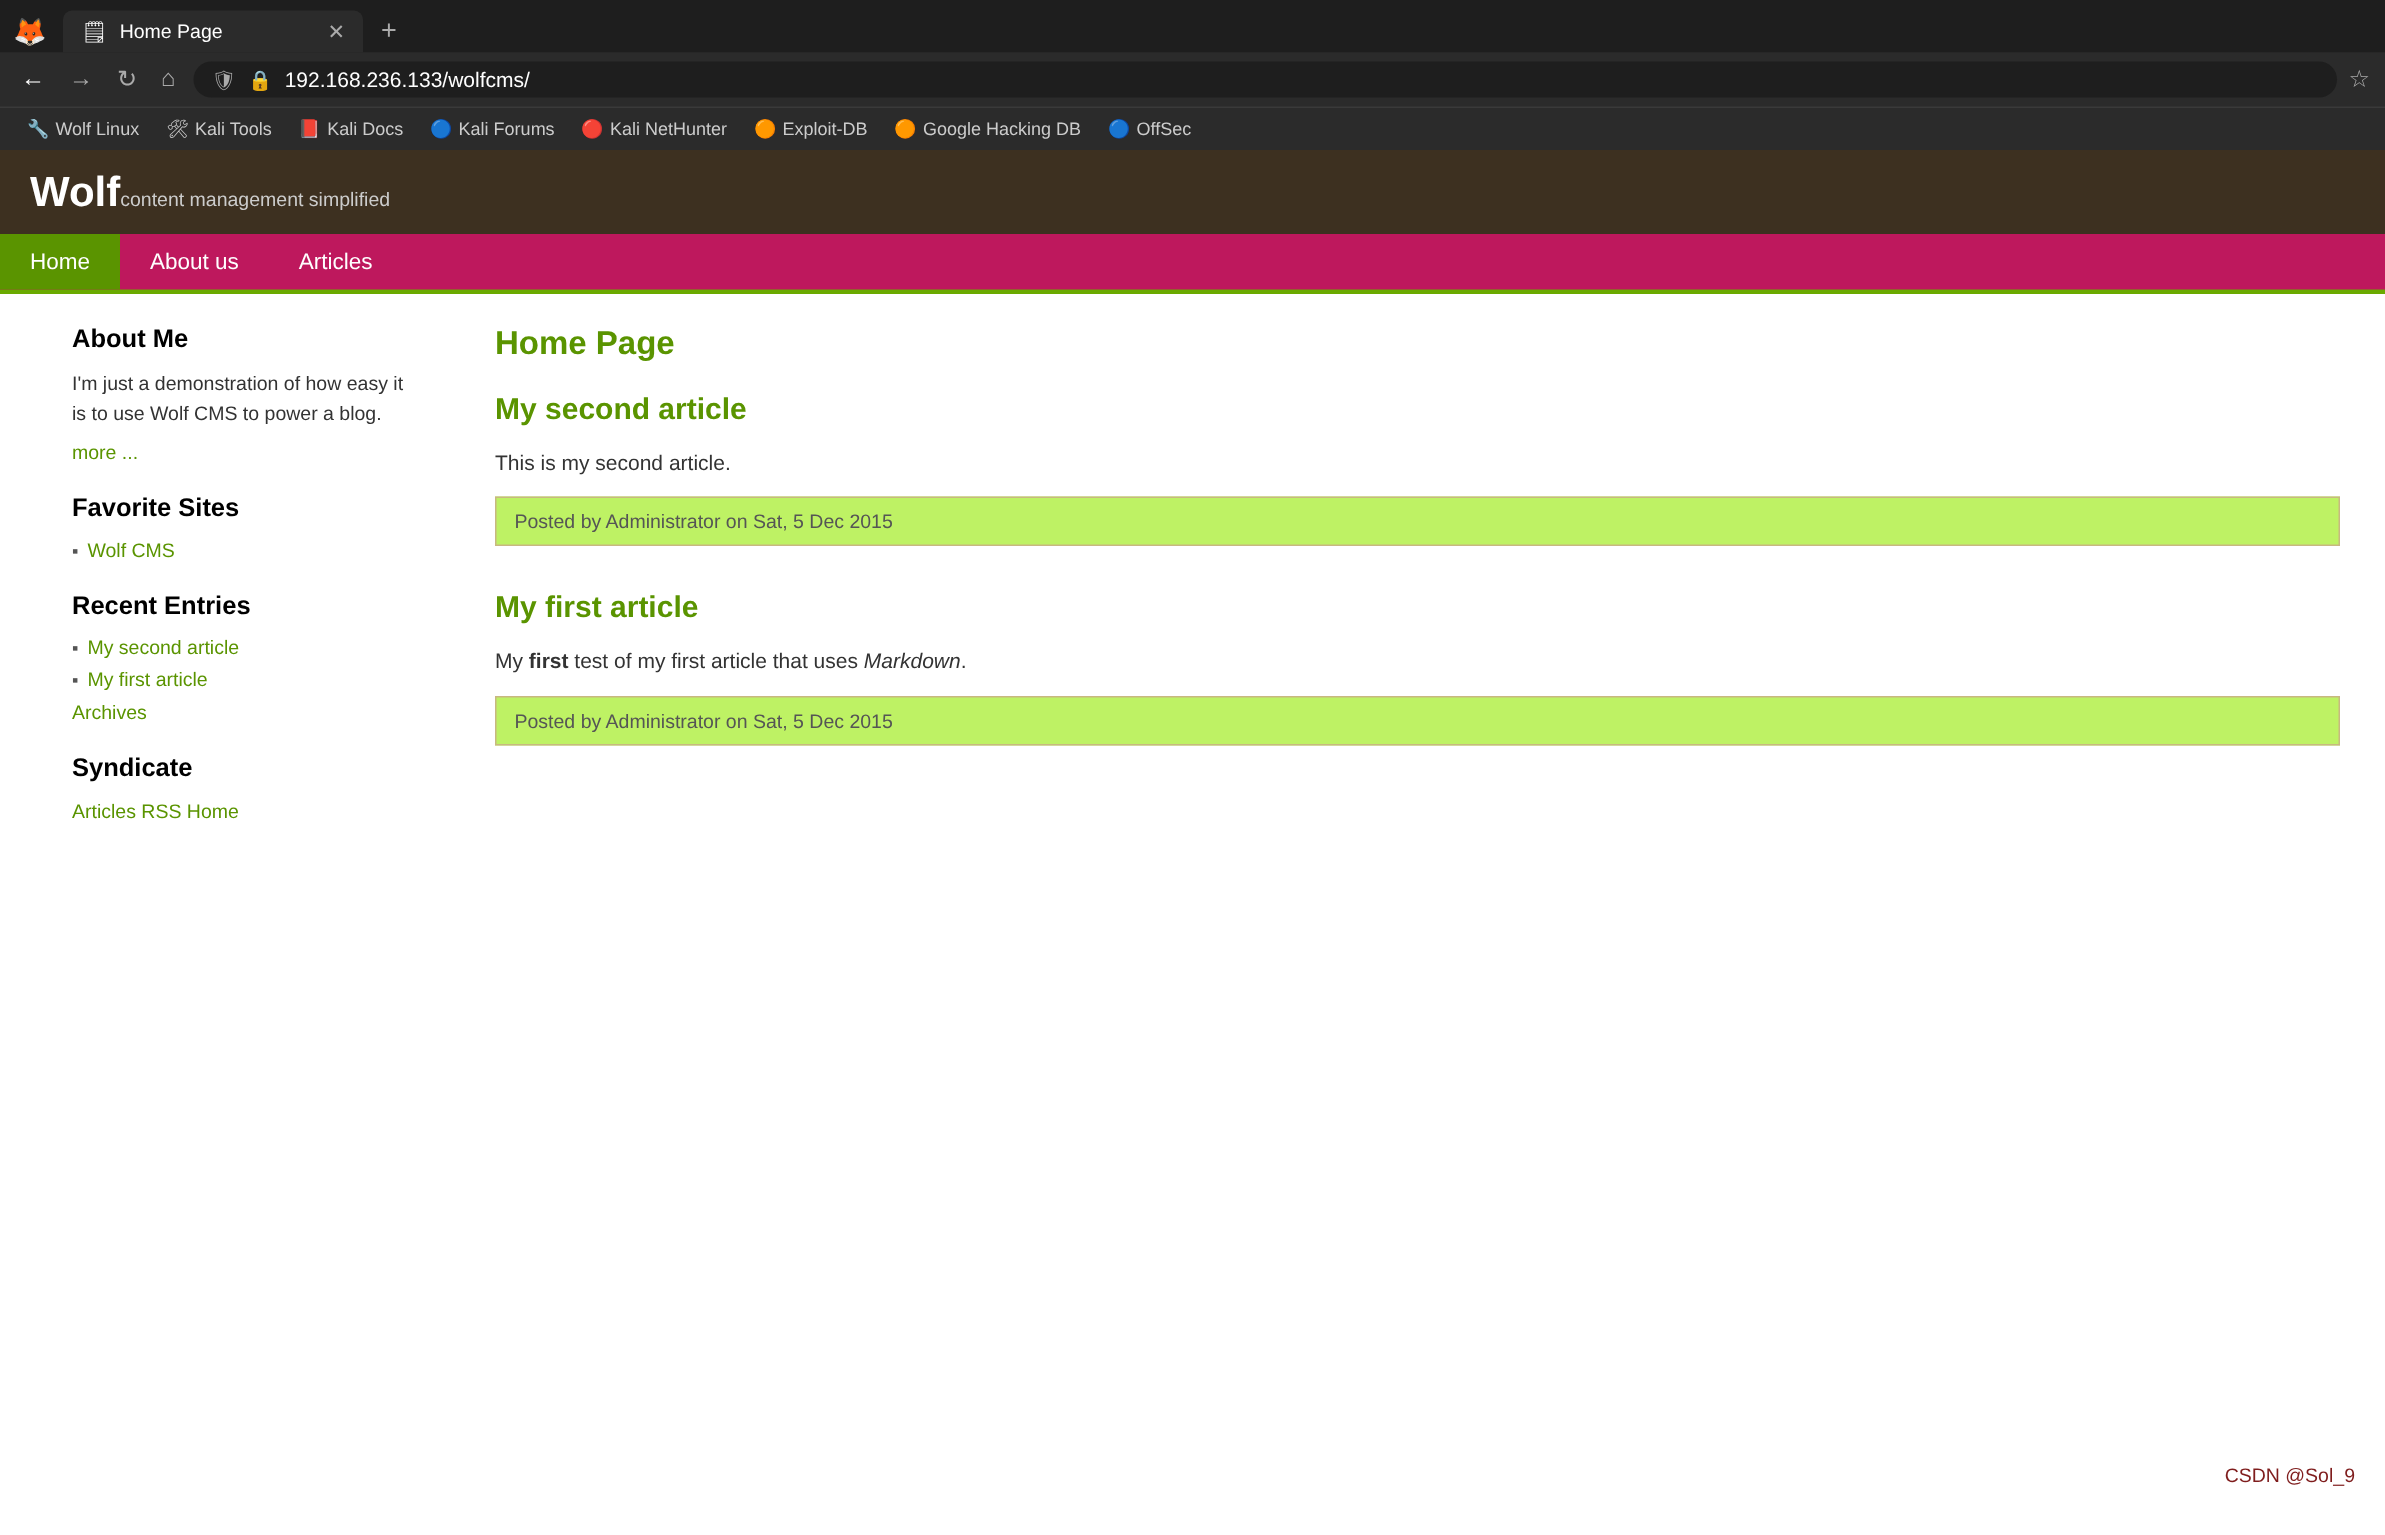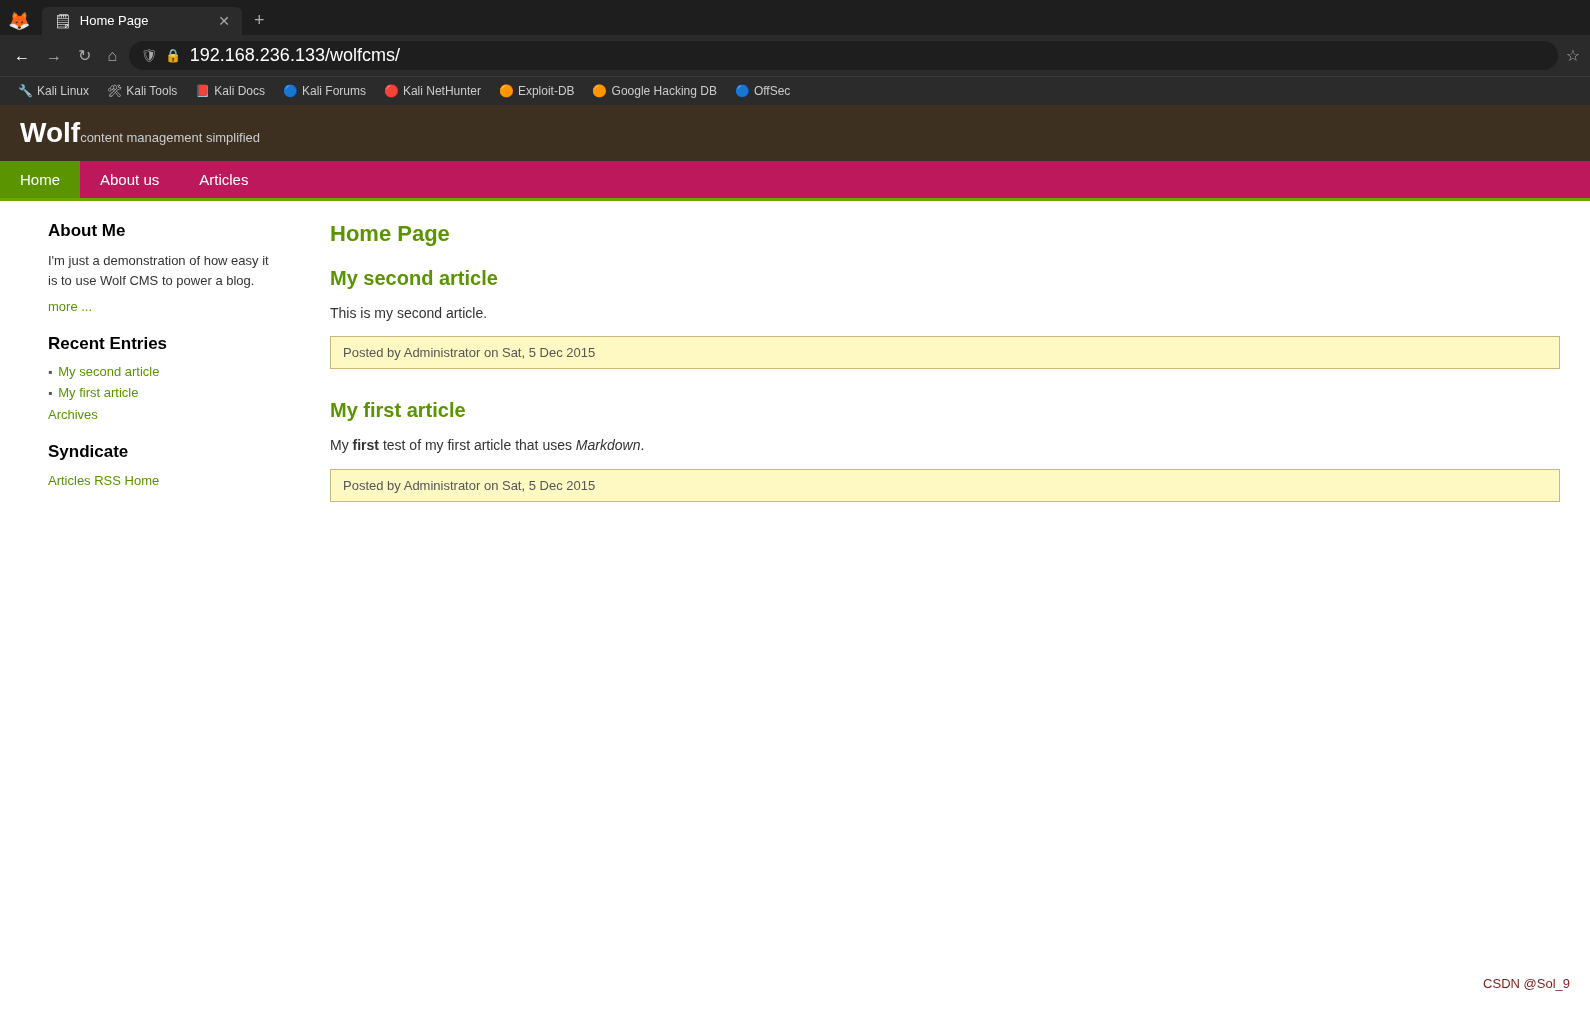--- a/index.html
+++ b/index.html
@@ -72,21 +72,21 @@
       display: flex;
       align-items: center;
       background: #1e1e1e;
       border-radius: 20px;
       padding: 4px 12px;
       gap: 8px;
     }
     .address-bar-icon { color: #aaa; font-size: 13px; }
     .address-bar-text {
       color: #fff;
-      font-size: 18px;
+      font-size: 14px;
       flex: 1;
     }
     .star-btn { color: #aaa; font-size: 16px; }
 
     .bookmarks-bar {
       display: flex;
       align-items: center;
       background: #2b2b2b;
       padding: 4px 10px;
       gap: 2px;
@@ -216,21 +216,21 @@
       margin-bottom: 12px;
       cursor: pointer;
     }
     .article-body {
       font-size: 14px;
       color: #333;
       margin-bottom: 12px;
       line-height: 1.6;
     }
     .article-meta {
-      background: #fef9c3;
+      background: #bef264;
       border: 1px solid #c8b880;
       padding: 8px 12px;
       font-size: 13px;
       color: #555;
     }
 
     .csdn-watermark {
       position: fixed;
       bottom: 32px;
       right: 20px;
@@ -262,21 +262,21 @@
       <span class="address-bar-icon">🛡</span>
       <span class="address-bar-icon">🔒</span>
       <span class="address-bar-text">192.168.236.133/wolfcms/</span>
     </div>
     <span class="star-btn">☆</span>
   </div>
 
   <div class="bookmarks-bar">
     <div class="bookmark-item">
       <span class="bm-icon">🔧</span>
-      <span>Kali Linux</span>
+      <span>Wolf Linux</span>
     </div>
     <div class="bookmark-item">
       <span class="bm-icon">🛠</span>
       <span>Kali Tools</span>
     </div>
     <div class="bookmark-item">
       <span class="bm-icon">📕</span>
       <span>Kali Docs</span>
     </div>
     <div class="bookmark-item">
@@ -320,20 +320,28 @@
   <div class="page-layout">
 
     <aside class="sidebar">
 
       <div class="sidebar-section">
         <div class="sidebar-heading">About Me</div>
         <p class="sidebar-text">I'm just a demonstration of how easy it is to use Wolf CMS to power a blog.</p>
         <a class="sidebar-link">more ...</a>
       </div>
 
+      <div class="sidebar-section">
+        <div class="sidebar-heading">Favorite Sites</div>
+        <ul class="sidebar-list">
+          <li>
+            <a class="sidebar-link">Wolf CMS</a>
+          </li>
+        </ul>
+      </div>
 
       <div class="sidebar-section">
         <div class="sidebar-heading">Recent Entries</div>
         <ul class="sidebar-list">
           <li>
             <a class="sidebar-link">My second article</a>
           </li>
           <li>
             <a class="sidebar-link">My first article</a>
           </li>

